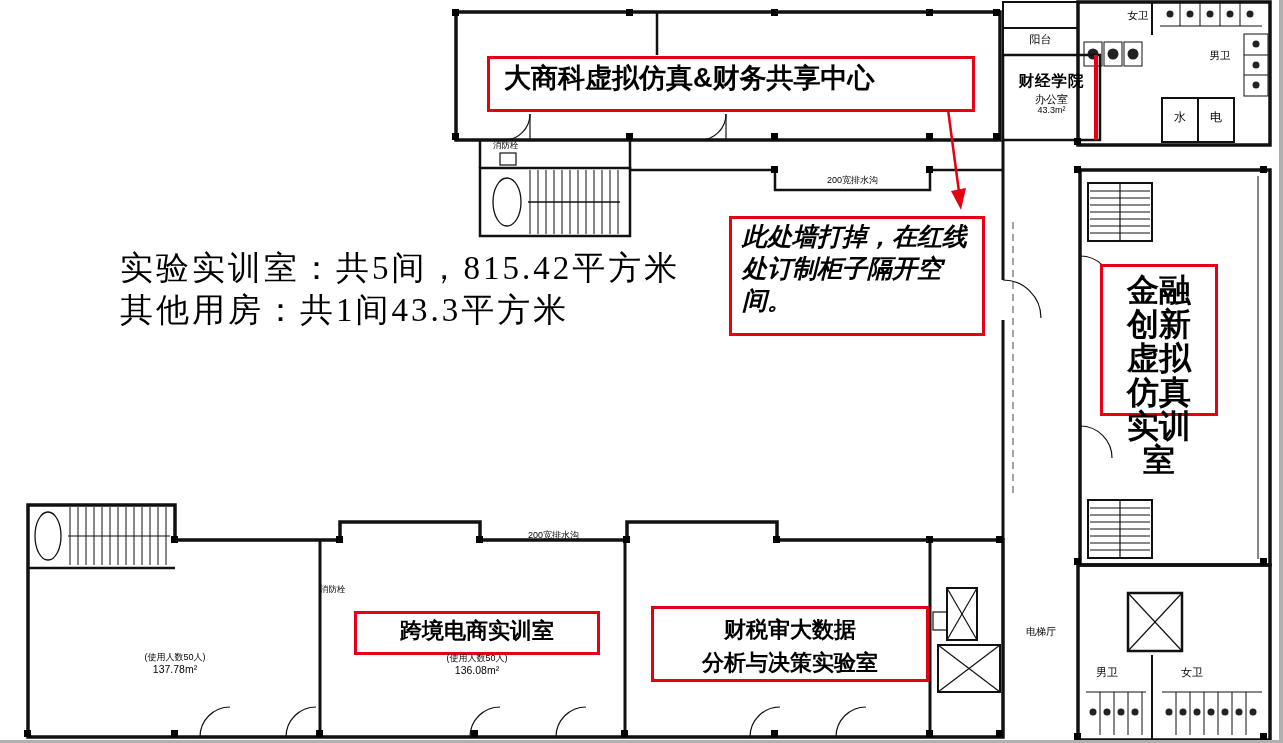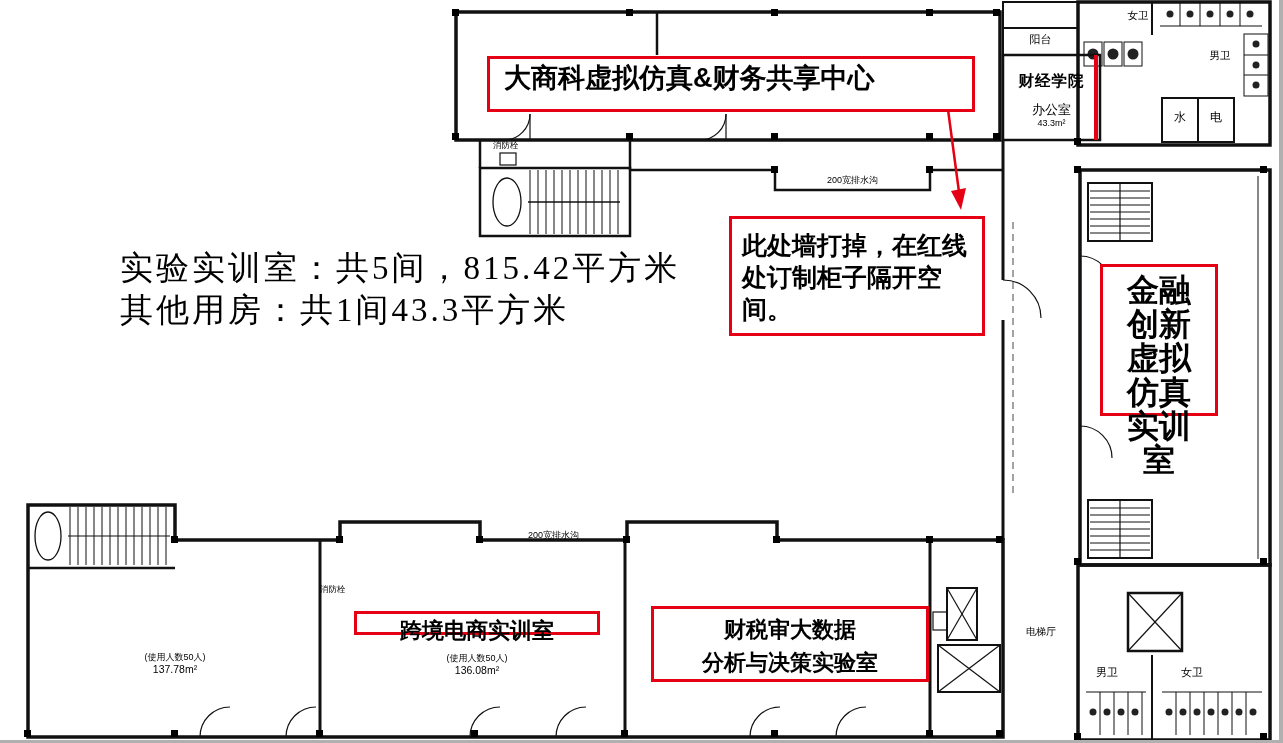--- a/index.html
+++ b/index.html
@@ -200,41 +200,41 @@
         <polygon points="961,210 966,188 951,191" fill="#e60014" stroke="none"></polygon>
       </g>
     </g>
   </svg>
 
   <div class="stats" style="left:120px;top:246px;text-align:right;">实验实训室：共5间，815.42平方米</div>
   <div class="stats" style="left:120px;top:288px;">其他用房：共1间43.3平方米</div>
 
   <div class="redbox" style="left:487px;top:56px;width:488px;height:56px;font-size:27px;line-height:38px;padding-left:14px;">大商科虚拟仿真&amp;财务共享中心</div>
 
-  <div class="redbox wrap" style="left:729px;top:216px;width:256px;height:120px;font-size:25px;line-height:32px;padding:10px 10px;">此处墙打掉，在红线处订制柜子隔开空间。</div>
+  <div class="redbox wrap" style="left:729px;top:216px;width:256px;height:120px;font-size:25px;line-height:32px;padding:1px 10px;font-style:italic;">此处墙打掉，在红线处订制柜子隔开空间。</div>
 
   <div class="redbox wrap c" style="left:1100px;top:264px;width:118px;height:152px;font-size:32px;line-height:34px;padding-top:6px;">
     <span style="display:inline-block;width:76px;">金融创新虚拟仿真实训室</span>
   </div>
 
   <div class="lbl c" style="left:44px;top:652px;width:262px;font-size:9px;">(使用人数50人)</div>
   <div class="lbl c" style="left:44px;top:663px;width:262px;font-size:10.5px;">137.78m²</div>
 
-  <div class="redbox c" style="left:354px;top:611px;width:246px;height:24px;font-size:22px;line-height:33px;">跨境电商实训室</div>
+  <div class="redbox c" style="left:354px;top:611px;width:246px;height:44px;font-size:22px;line-height:33px;">跨境电商实训室</div>
   <div class="lbl c" style="left:354px;top:653px;width:246px;font-size:9px;">(使用人数50人)</div>
   <div class="lbl c" style="left:354px;top:664px;width:246px;font-size:10.5px;">136.08m²</div>
 
   <div class="redbox c" style="left:651px;top:606px;width:278px;height:76px;font-size:22px;line-height:33px;padding-top:4px;">
     <div>财税审大数据</div>
     <div>分析与决策实验室</div>
   </div>
 
   <div class="lbl c" style="left:1003px;top:72px;width:97px;">
     <div style="font-size:15.5px;font-weight:bold;letter-spacing:1px;">财经学院</div>
-    <div style="font-size:13px;margin-top:13px;">办公室</div>
+    <div style="font-size:11px;margin-top:3px;">办公室</div>
     <div style="font-size:9px;">43.3m²</div>
   </div>
 
   <div class="redline" style="left:1094px;top:55px;width:4px;height:85px;"></div>
 
   <div class="lbl c" style="left:1003px;top:33px;width:75px;font-size:11px;">阳台</div>
   <div class="lbl c" style="left:1118px;top:9px;width:40px;font-size:10.5px;">女卫</div>
   <div class="lbl c" style="left:1200px;top:49px;width:40px;font-size:10.5px;">男卫</div>
   <div class="lbl c" style="left:1162px;top:111px;width:36px;font-size:12px;">水</div>
   <div class="lbl c" style="left:1198px;top:111px;width:36px;font-size:12px;">电</div>

